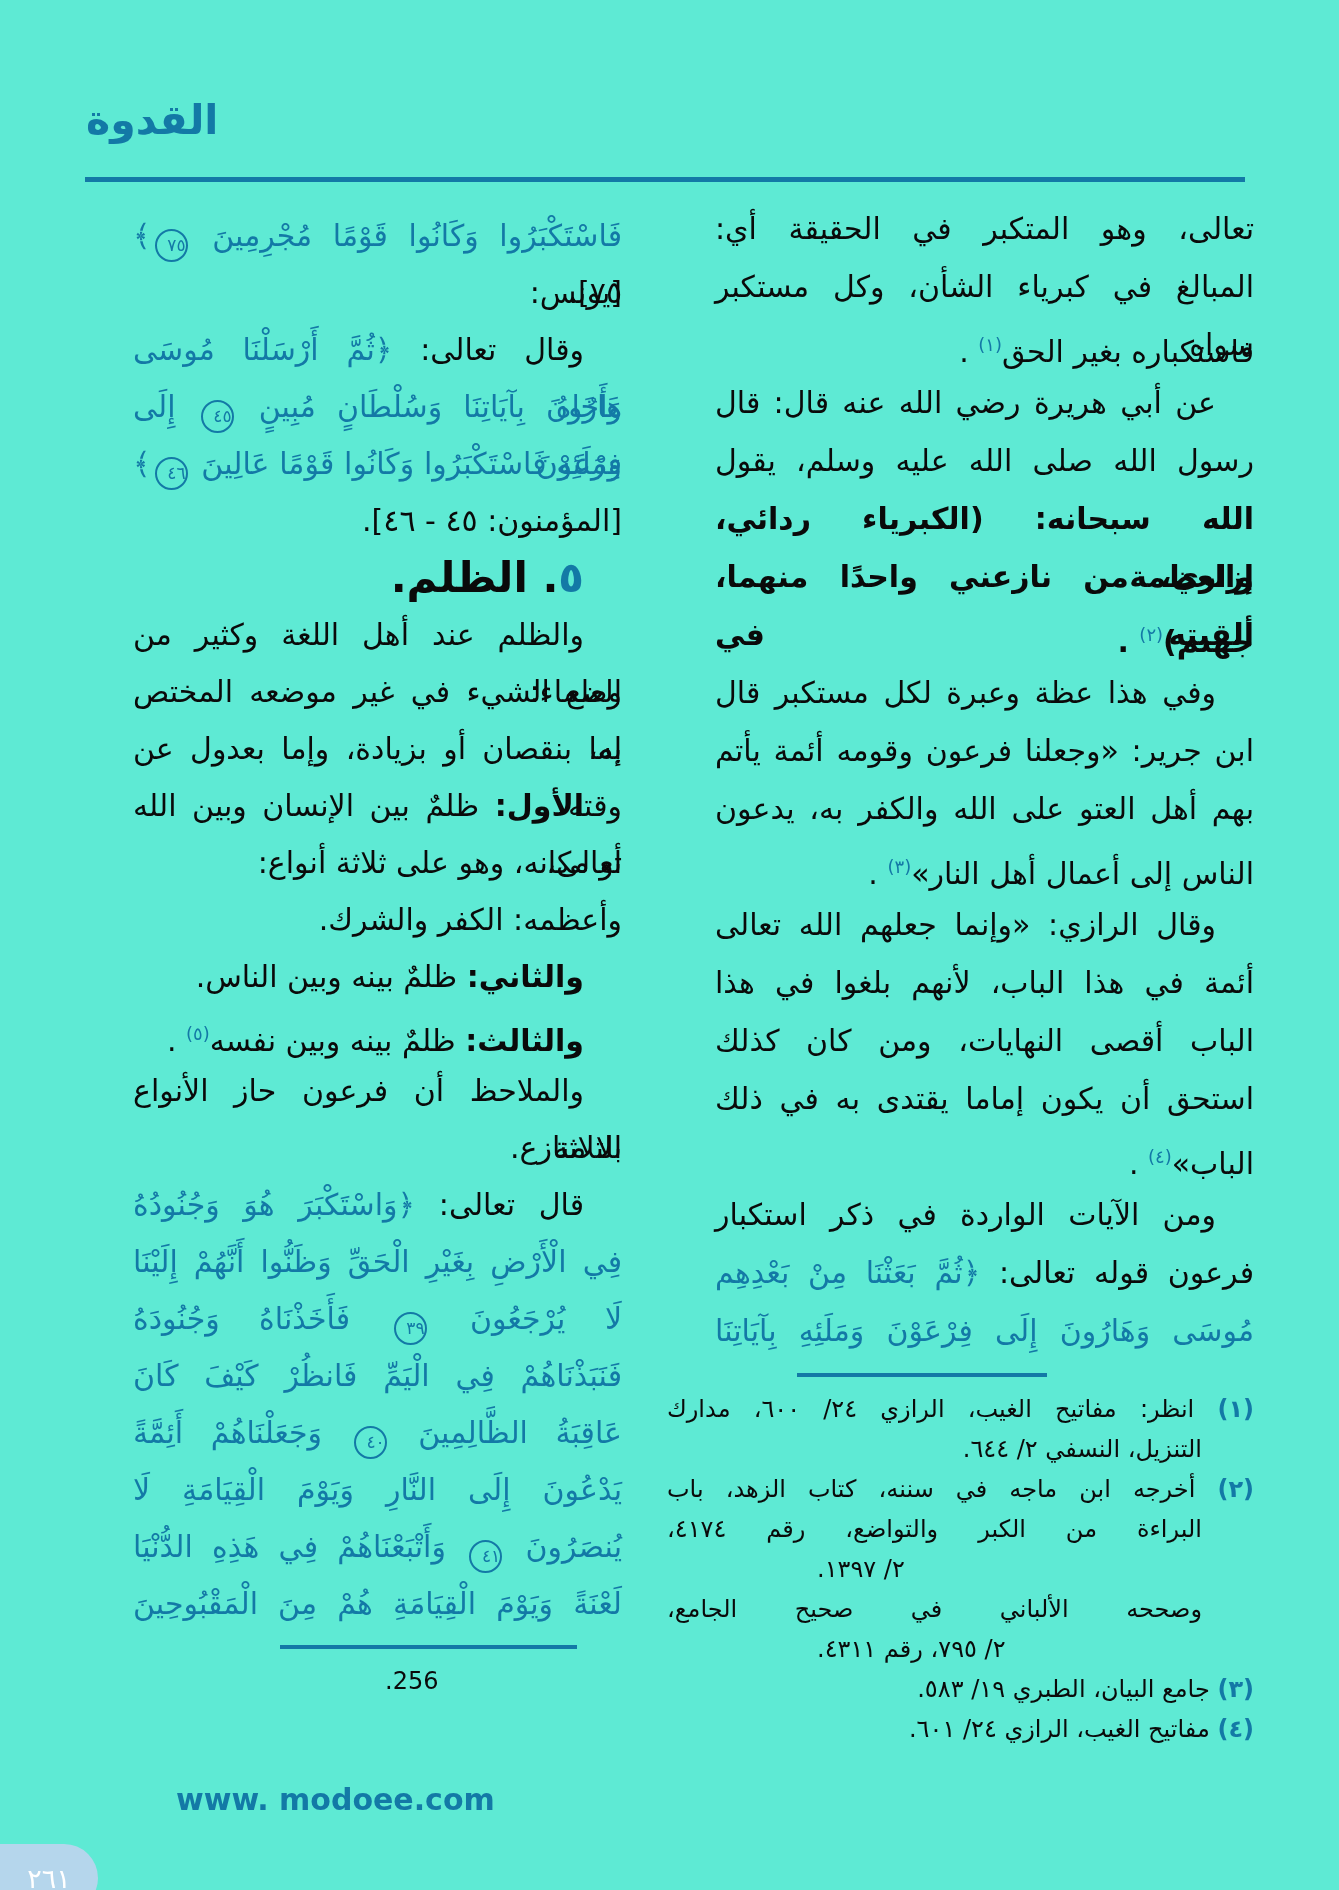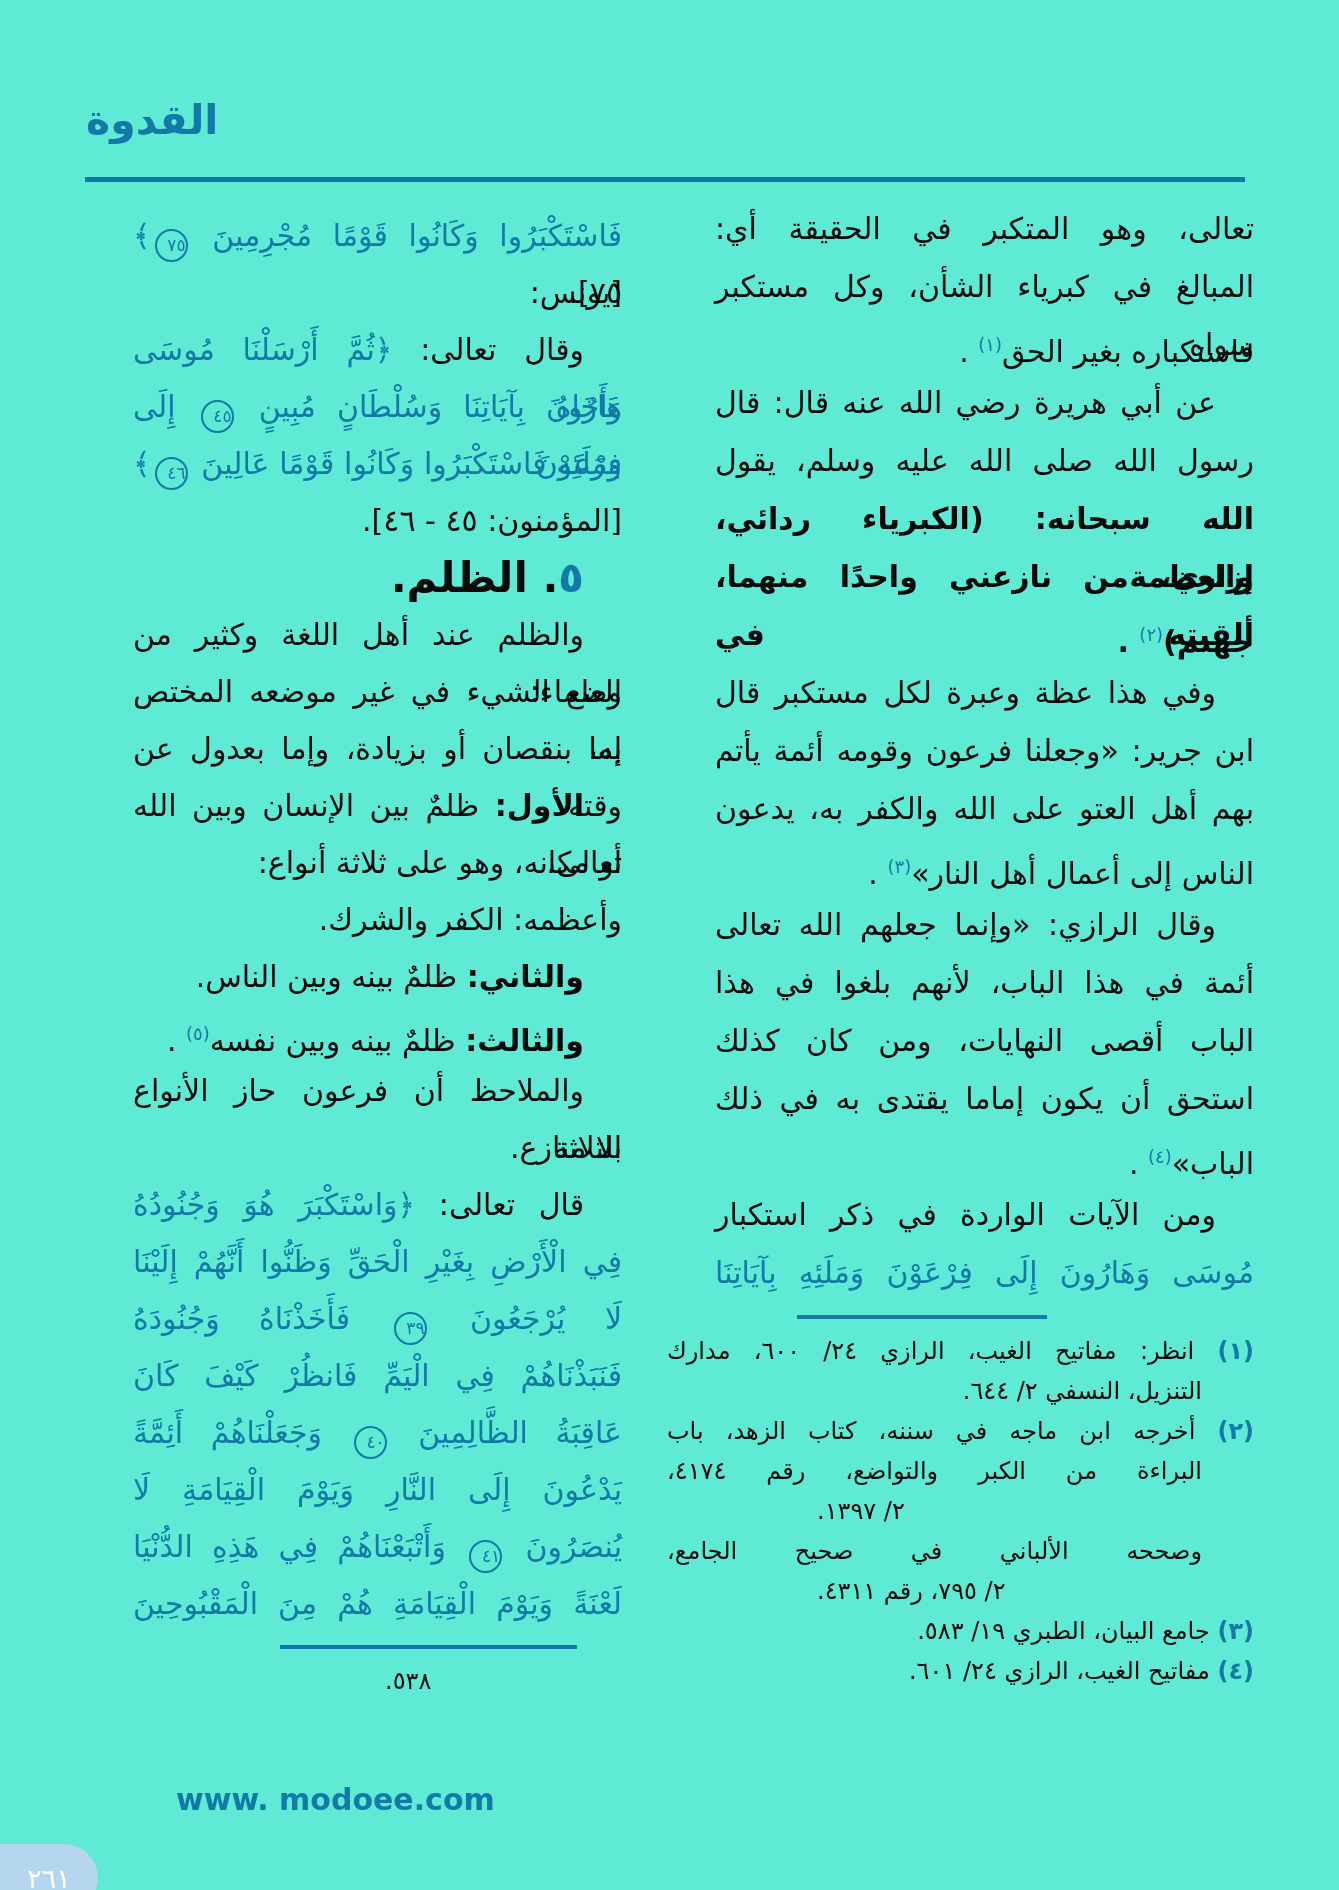--- a/index.html
+++ b/index.html
@@ -97,20 +97,21 @@
         <div class="ln just ind"><span class="sb">وفي هذا عظة وعبرة لكل مستكبر قال</span></div>
         <div class="ln just"><span class="sb">ابن جرير: «وجعلنا فرعون وقومه أئمة يأتم</span></div>
         <div class="ln just"><span class="sb">بهم أهل العتو على الله والكفر به، يدعون</span></div>
         <div class="ln start"><span class="sb">الناس إلى أعمال أهل النار»</span><span class="sr">(٣)</span><span class="sb"> .</span></div>
         <div class="ln just ind"><span class="sb">وقال الرازي: «وإنما جعلهم الله تعالى</span></div>
         <div class="ln just"><span class="sb">أئمة في هذا الباب، لأنهم بلغوا في هذا</span></div>
         <div class="ln just"><span class="sb">الباب أقصى النهايات، ومن كان كذلك</span></div>
         <div class="ln just"><span class="sb">استحق أن يكون إماما يقتدى به في ذلك</span></div>
         <div class="ln start"><span class="sb">الباب»</span><span class="sr">(٤)</span><span class="sb"> .</span></div>
         <div class="ln just ind"><span class="sb">ومن الآيات الواردة في ذكر استكبار</span></div>
+        <div class="ln just"><span class="sb">فرعون قوله تعالى: </span><span class="sq">﴿ثُمَّ بَعَثْنَا مِنْ بَعْدِهِم</span></div>
         <div class="ln just"><span class="sq">مُوسَى وَهَارُونَ إِلَى فِرْعَوْنَ وَمَلَئِهِ بِآيَاتِنَا</span></div>
       </div>
     <div class="fn-sep"></div>
     <div class="fns">
         <div class="ln just"><span class="st">(١)</span><span class="sb"> انظر: مفاتيح الغيب، الرازي ٢٤/ ٦٠٠، مدارك</span></div>
         <div class="ln start cont"><span class="sb">التنزيل، النسفي ٢/ ٦٤٤.</span></div>
         <div class="ln just"><span class="st">(٢)</span><span class="sb"> أخرجه ابن ماجه في سننه، كتاب الزهد، باب</span></div>
         <div class="ln just cont"><span class="sb">البراءة من الكبر والتواضع، رقم ٤١٧٤،</span></div>
         <div class="ln left cont pl140"><span class="sb">٢/ ١٣٩٧.</span></div>
         <div class="ln just cont"><span class="sb">وصححه الألباني في صحيح الجامع،</span></div>
@@ -143,21 +144,21 @@
         <div class="ln just"><span class="sq">فِي الْأَرْضِ بِغَيْرِ الْحَقِّ وَظَنُّوا أَنَّهُمْ إِلَيْنَا</span></div>
         <div class="ln just"><span class="sq">لَا يُرْجَعُونَ </span><span class="aya">٣٩</span><span class="sq"> فَأَخَذْنَاهُ وَجُنُودَهُ</span></div>
         <div class="ln just"><span class="sq">فَنَبَذْنَاهُمْ فِي الْيَمِّ فَانظُرْ كَيْفَ كَانَ</span></div>
         <div class="ln just"><span class="sq">عَاقِبَةُ الظَّالِمِينَ </span><span class="aya">٤٠</span><span class="sq"> وَجَعَلْنَاهُمْ أَئِمَّةً</span></div>
         <div class="ln just"><span class="sq">يَدْعُونَ إِلَى النَّارِ وَيَوْمَ الْقِيَامَةِ لَا</span></div>
         <div class="ln just"><span class="sq">يُنصَرُونَ </span><span class="aya">٤١</span><span class="sq"> وَأَتْبَعْنَاهُمْ فِي هَذِهِ الدُّنْيَا</span></div>
         <div class="ln just"><span class="sq">لَعْنَةً وَيَوْمَ الْقِيَامَةِ هُمْ مِنَ الْمَقْبُوحِينَ</span></div>
       </div>
     <div class="fn-sep"></div>
     <div class="fns">
-        <div class="ln left pl300"><span class="sb">٥٣٨.</span></div>
+        <div class="ln left pl300"><span class="sb">256.</span></div>
       </div>
   </main>
 
   <div class="badge">
     <span>٢٦١</span>
   </div>
   <a class="site" href="#">www. modoee.com</a>
 
 </div>
 

